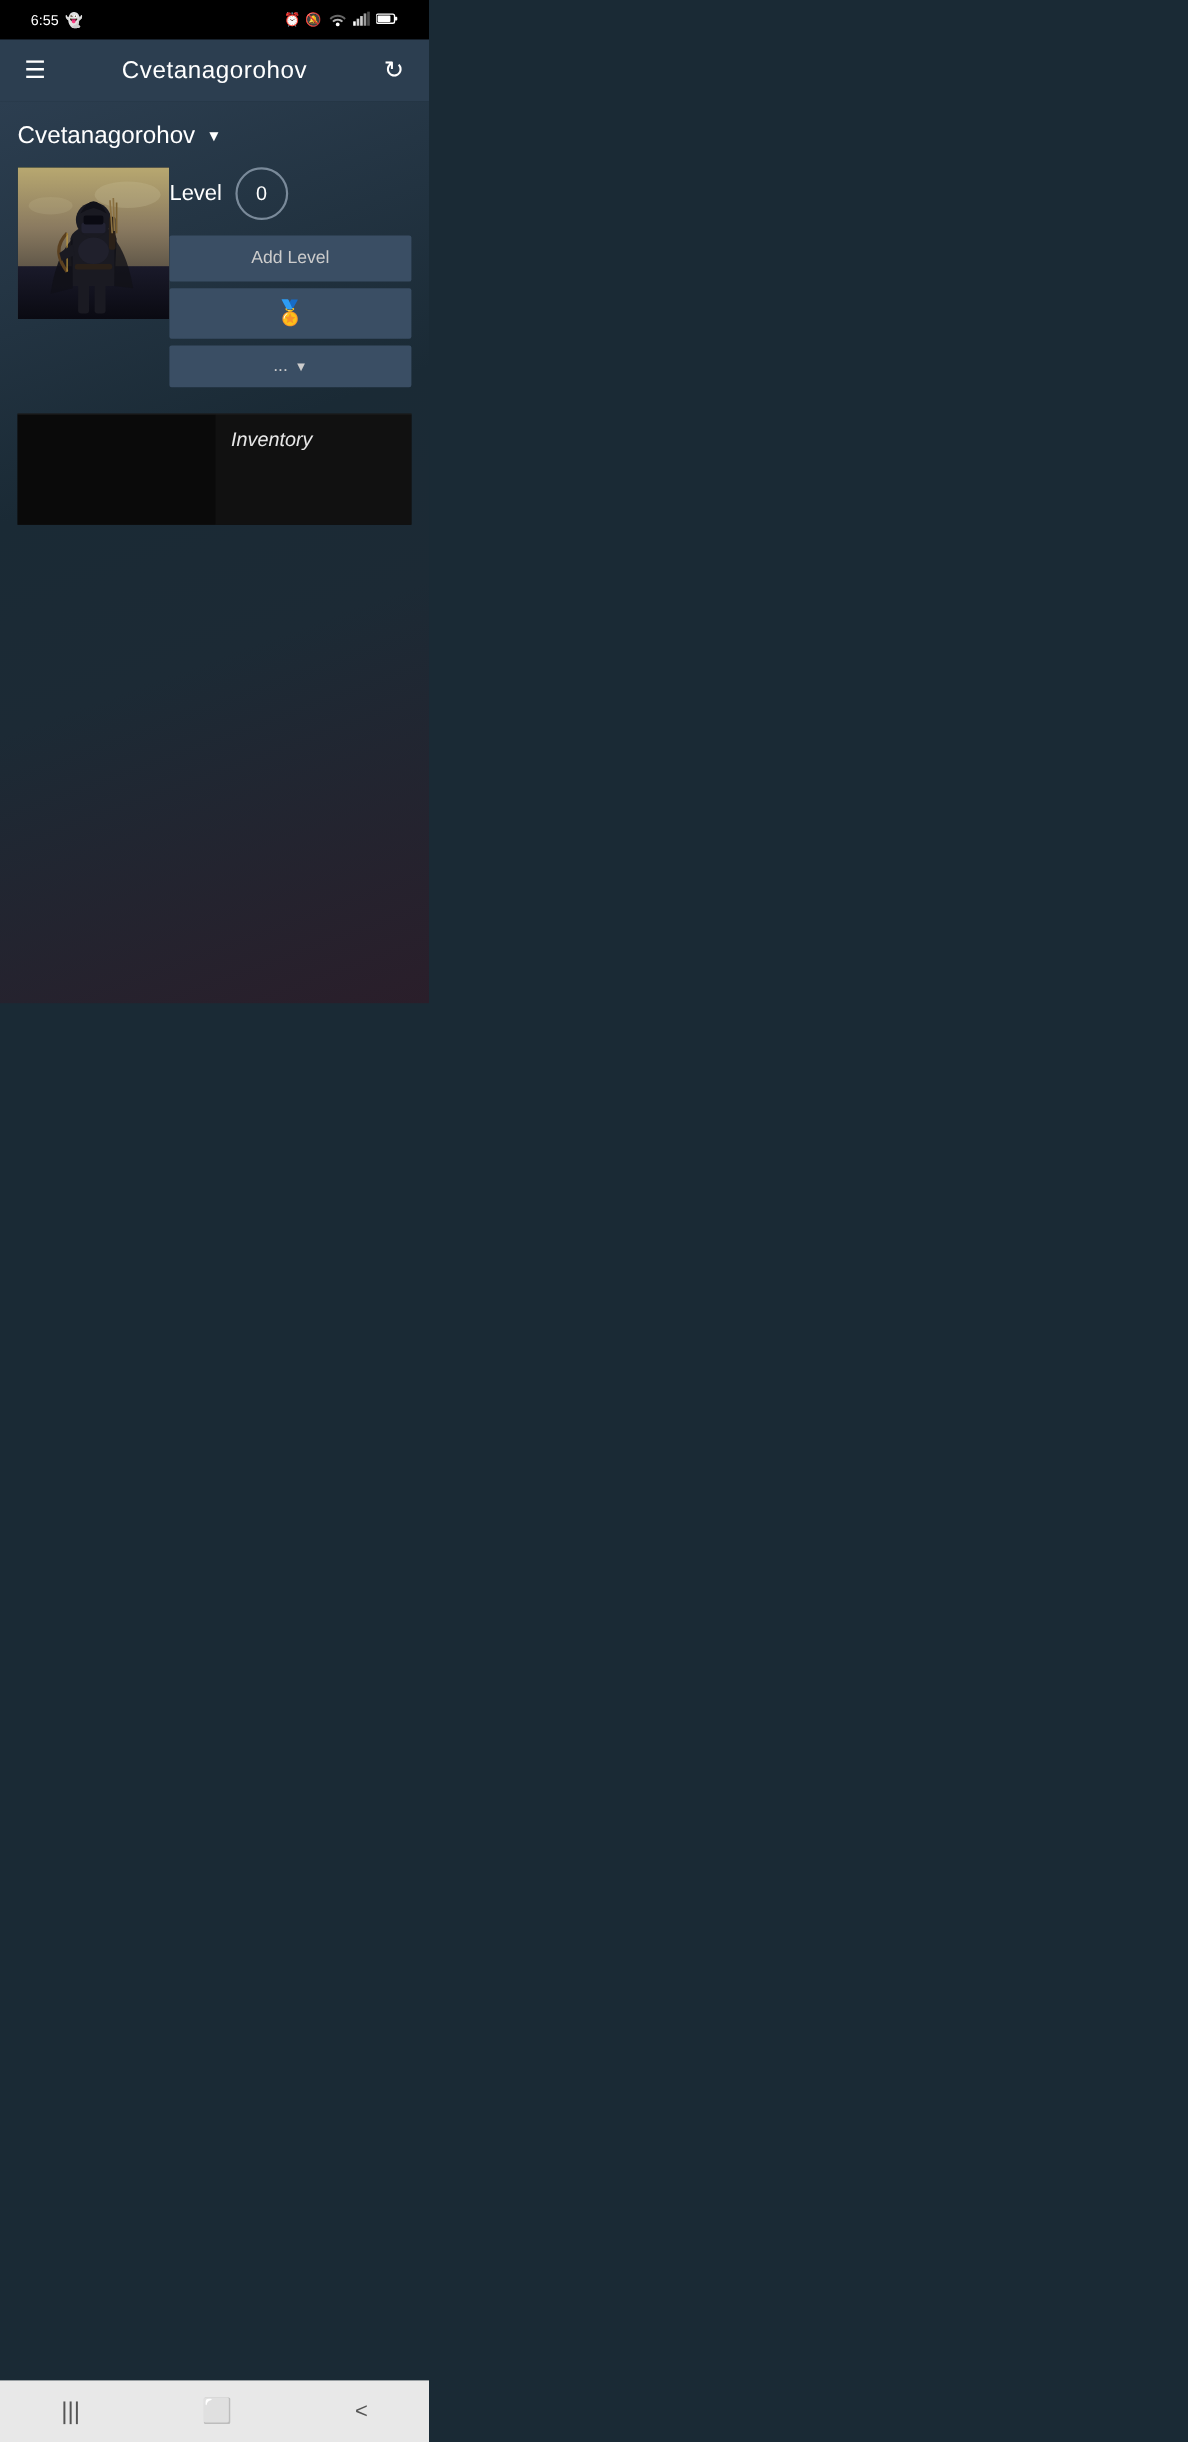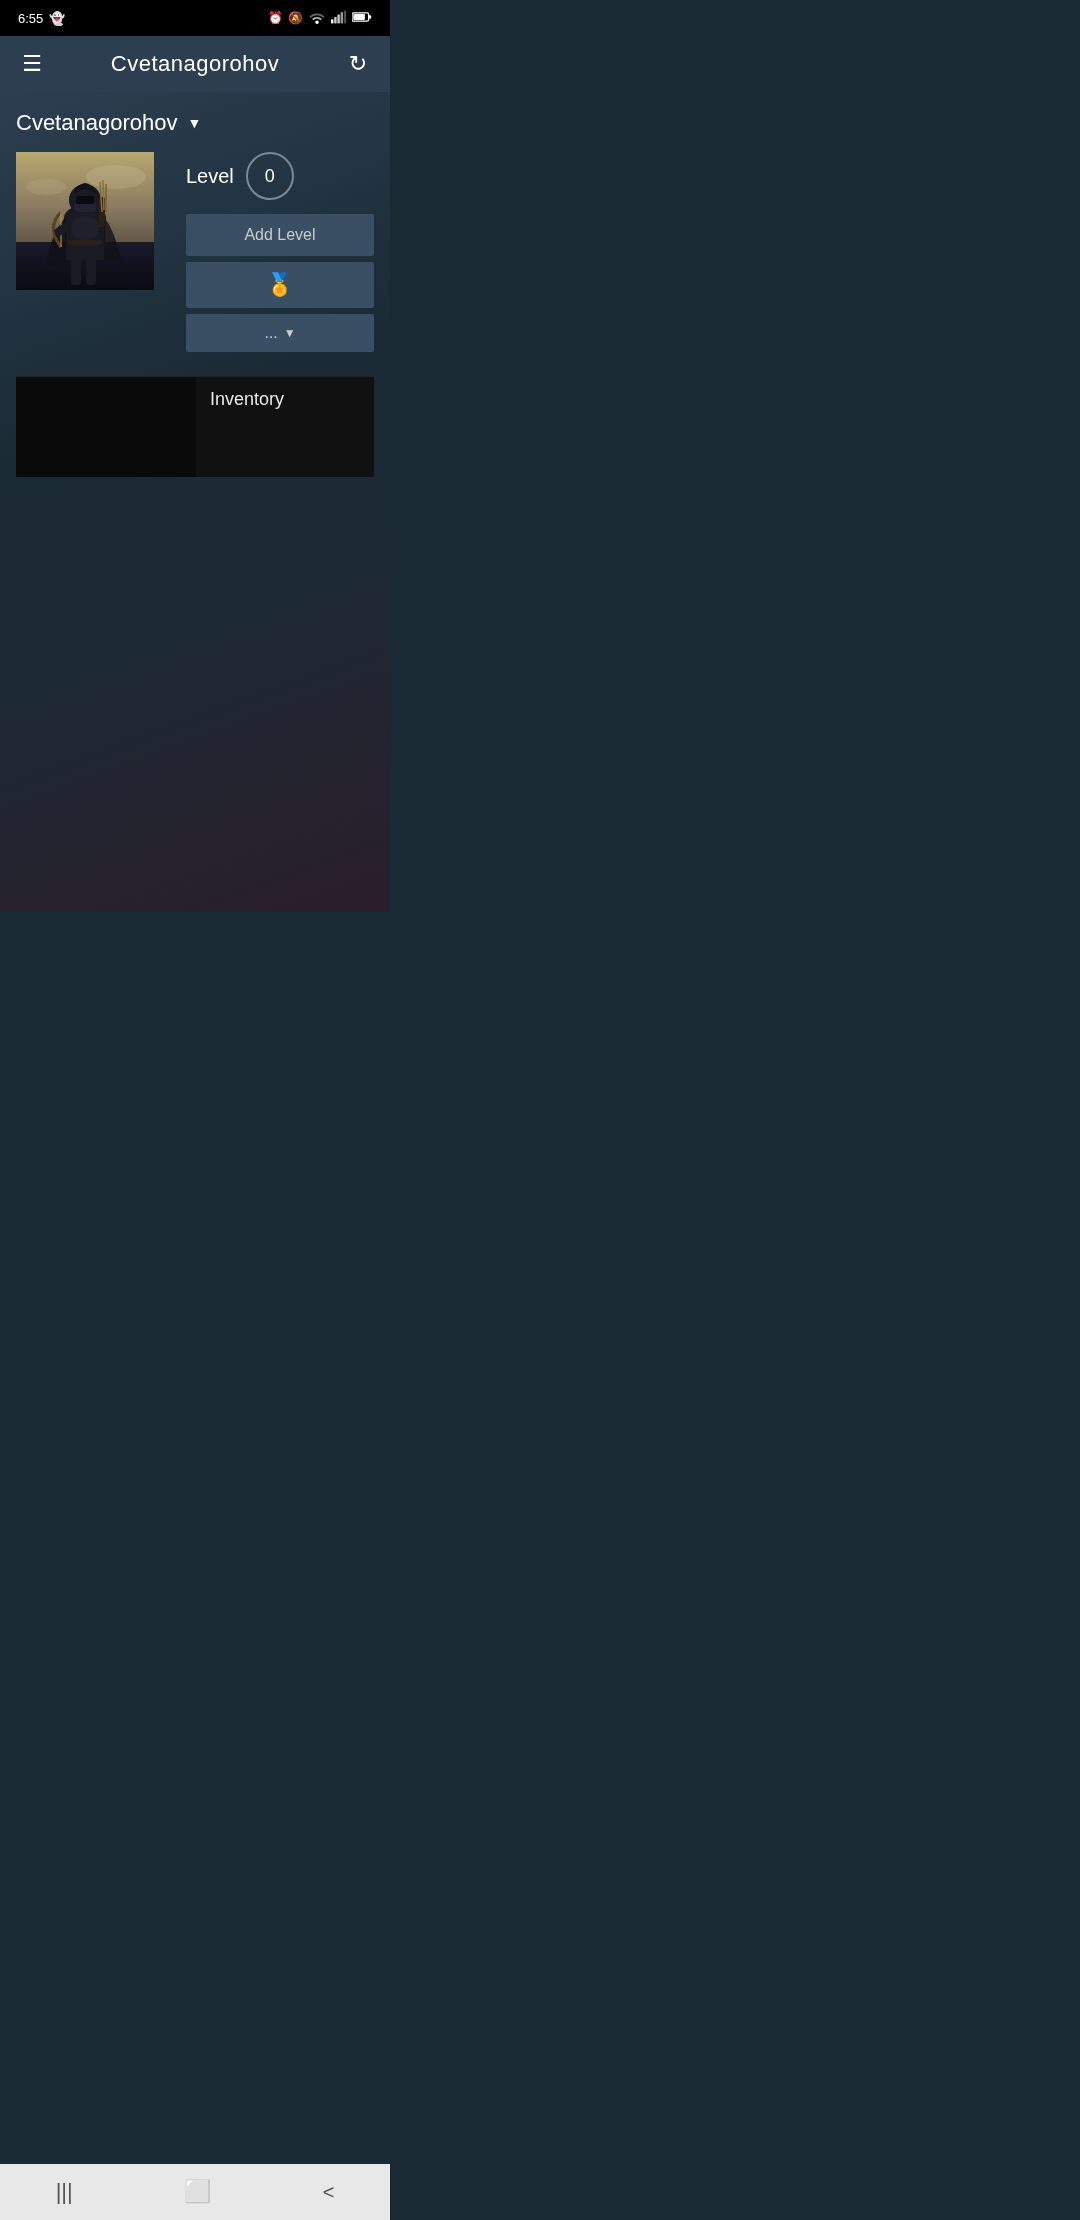--- a/index.html
+++ b/index.html
@@ -12,21 +12,21 @@
       background: #1a2a35;
       overflow-x: hidden;
       position: relative;
     }
 
     
     .status-bar {
       background: #000;
       color: #fff;
       font-size: 13px;
-      padding: 6px 18px;
+      padding: 6px 28px;
       display: flex;
       justify-content: space-between;
       align-items: center;
       height: 36px;
     }
     .status-left { display: flex; align-items: center; gap: 6px; }
     .status-right { display: flex; align-items: center; gap: 5px; font-size: 12px; }
 
     
     .app-bar {
@@ -72,21 +72,21 @@
       font-weight: 400;
     }
     .dropdown-arrow {
       color: #fff;
       font-size: 14px;
       margin-left: 4px;
     }
 
     .profile-body {
       display: flex;
-      gap: 32px;
+      gap: 0;
       align-items: flex-start;
     }
 
     .avatar-container {
       width: 138px;
       height: 138px;
       flex-shrink: 0;
       background: #2a3a4a;
       overflow: hidden;
       border: none;
@@ -190,20 +190,21 @@
     .offline-text {
       color: #666;
       font-size: 18px;
     }
 
     .game-row {
       display: flex;
       gap: 0;
       background: #111;
       border-top: 1px solid #222;
+      font-style: italic;
     }
 
     .game-thumb {
       width: 180px;
       height: 100px;
       background: #0a0a0a;
       flex-shrink: 0;
     }
 
     .game-info {

